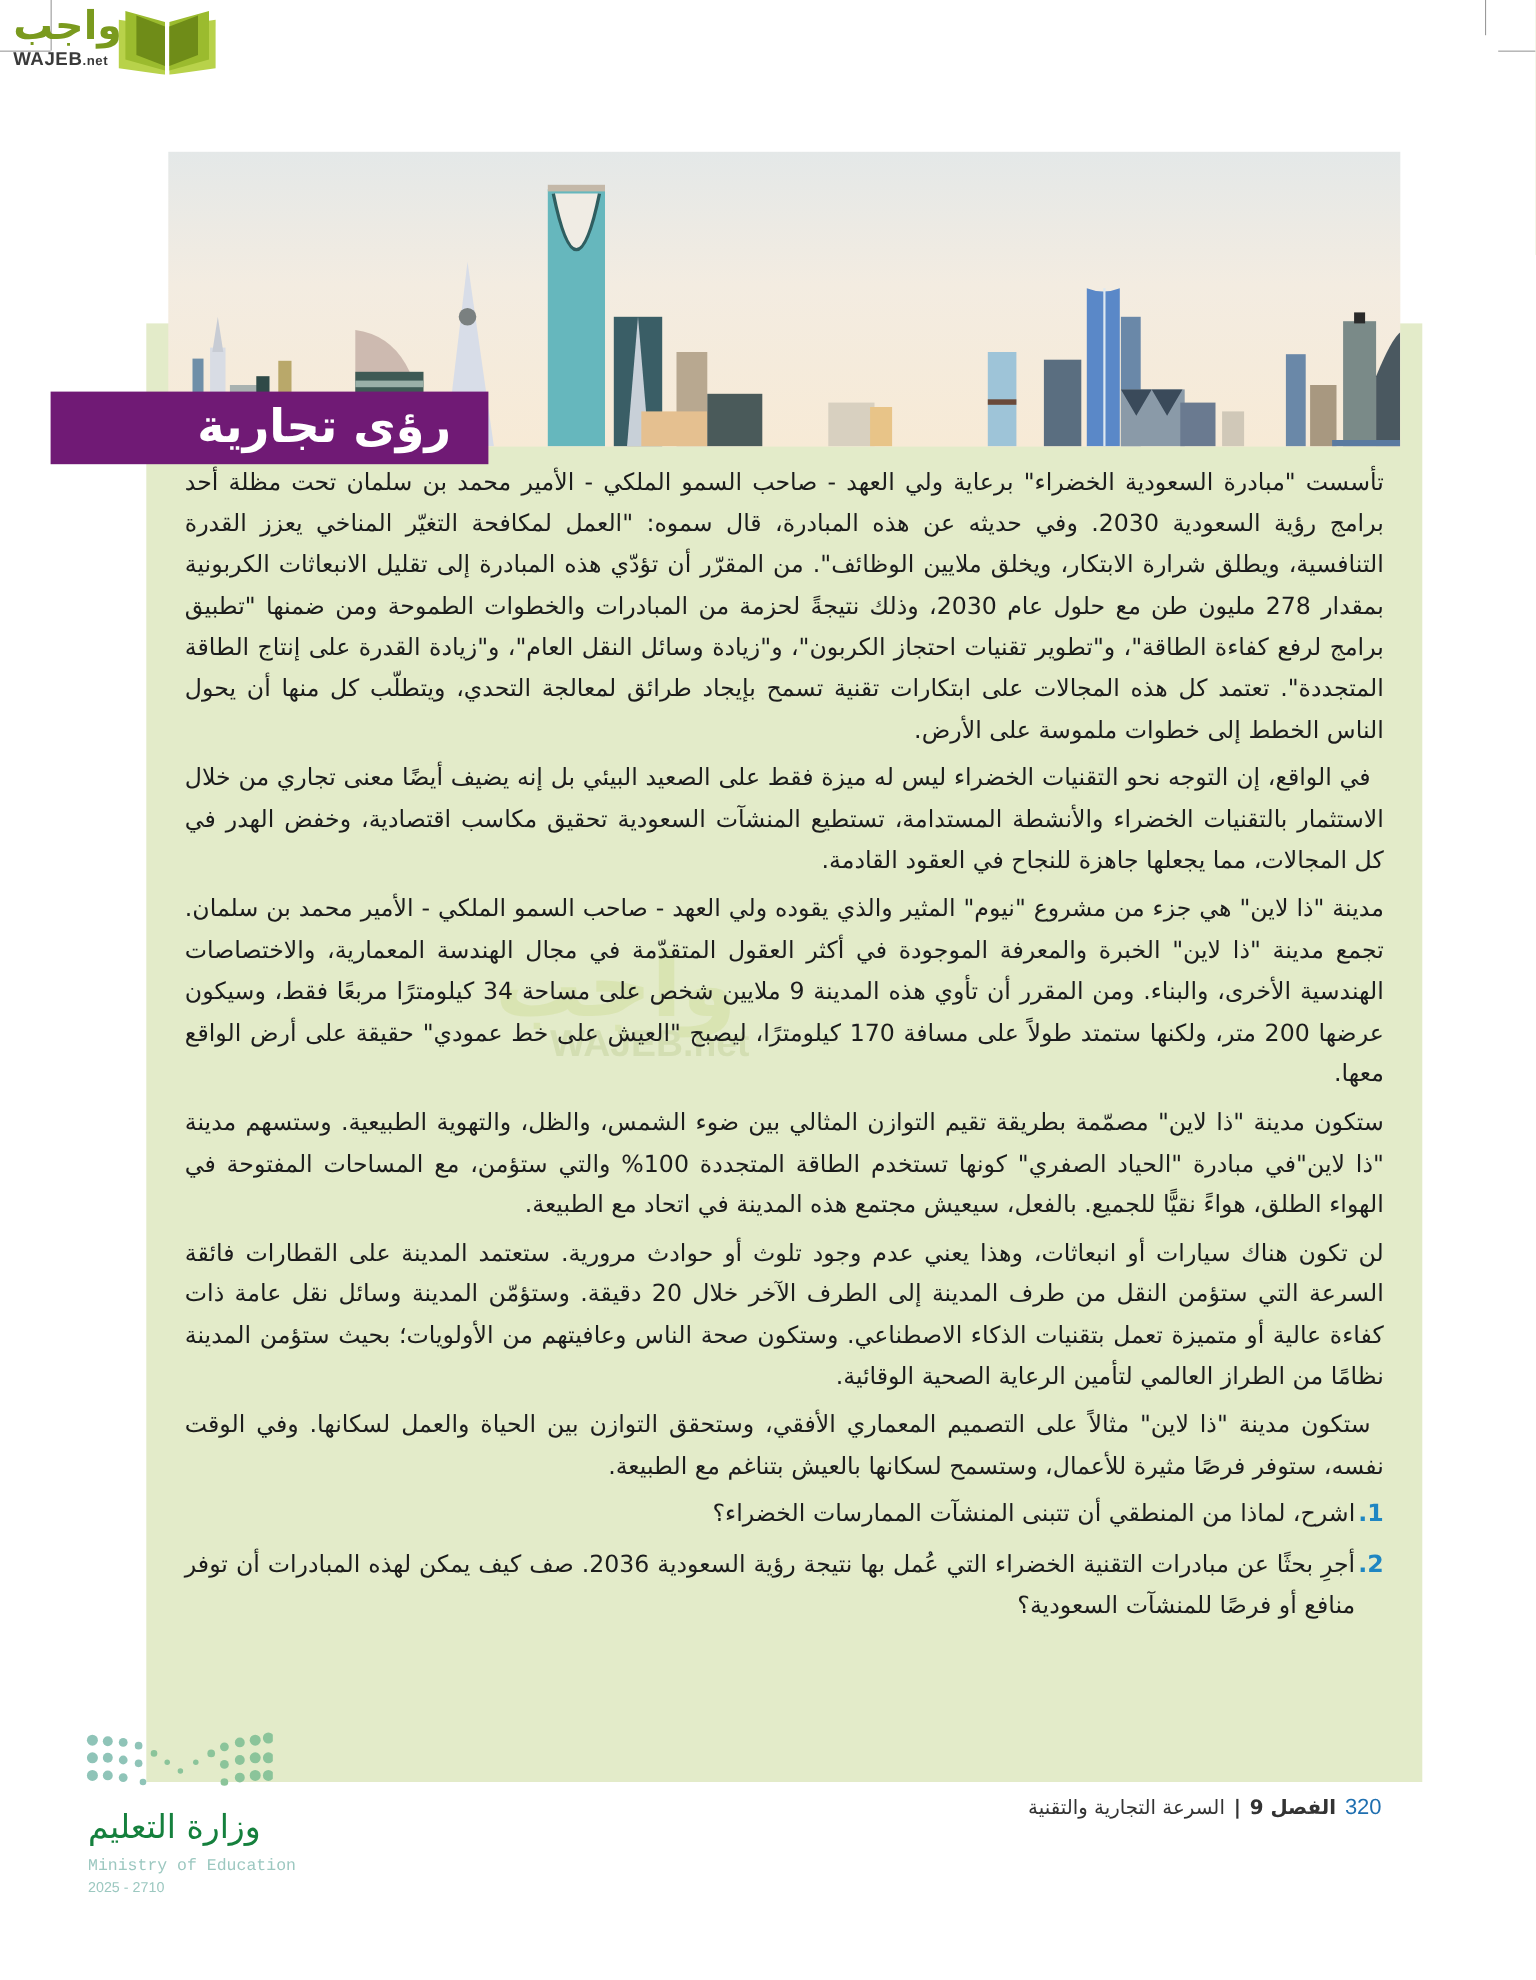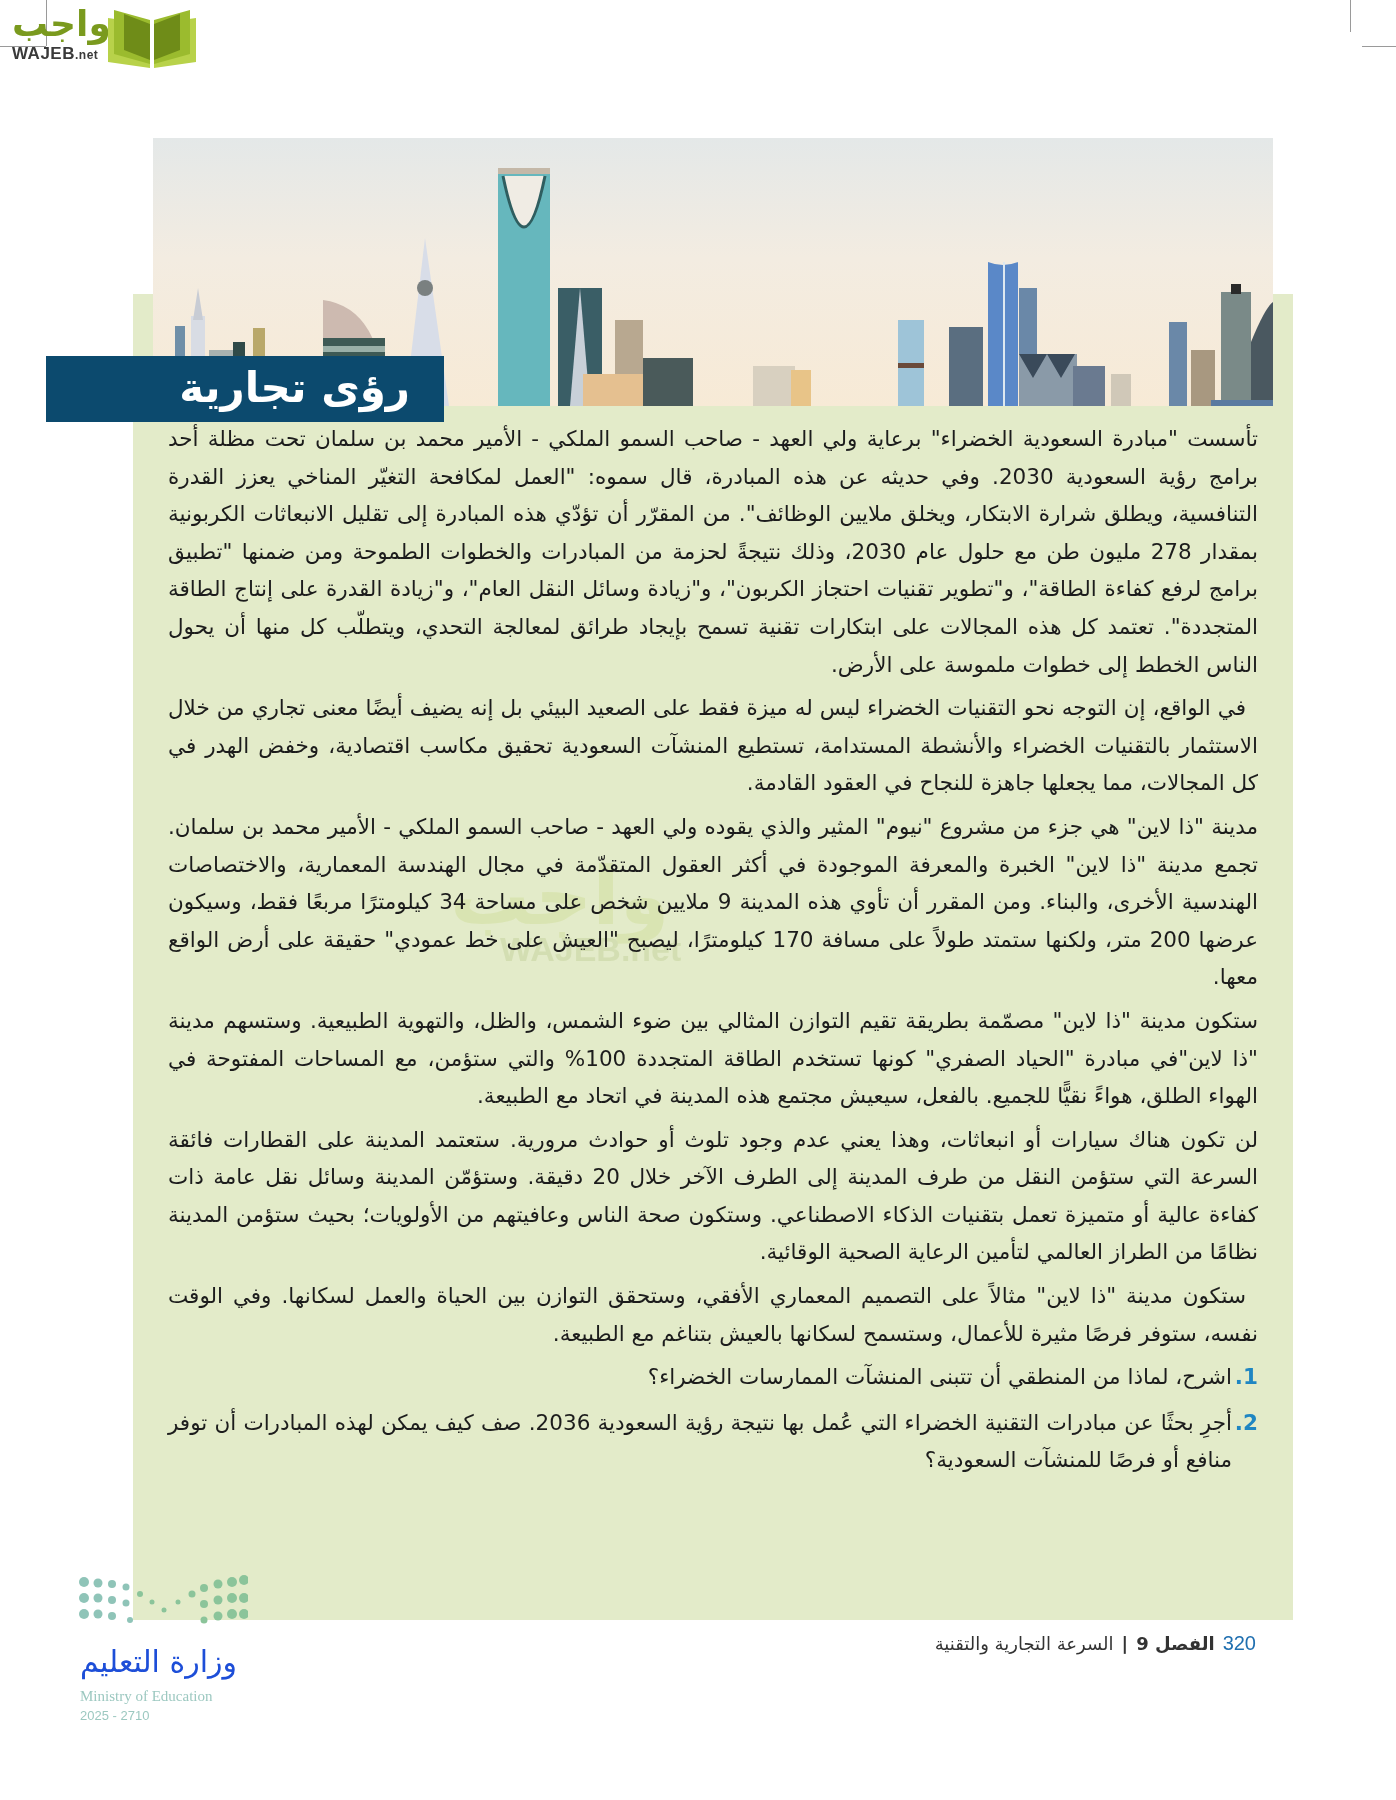--- a/index.html
+++ b/index.html
@@ -16,40 +16,40 @@
   .logo-book { position:absolute; left:96px; top:2px; width:92px; height:62px; }
 
   
   .panel { position:absolute; left:133px; top:294px; width:1160px; height:1326px; background:#e3ebc9; }
   
   .skyline { position:absolute; left:153px; top:138px; width:1120px; height:268px;
     background:linear-gradient(180deg,#e4e8e8 0%,#f3ece1 45%,#f7ead6 100%); overflow:hidden; }
   .skyline svg { position:absolute; left:0; top:0; }
 
   
-  .tag { position:absolute; left:46px; top:356px; width:398px; height:66px; background:#0c4a6e; }
+  .tag { position:absolute; left:46px; top:356px; width:398px; height:66px; background:#701a75; }
   .tag-text { position:absolute; right:34px; top:6px; color:#fff; font-size:42px; font-weight:bold; direction:rtl; line-height:52px; }
 
   .content { position:absolute; left:168px; top:420px; width:1090px; direction:rtl; text-align:justify; color:#1c1c1c; }
   .title { font-size:28px; font-weight:bold; margin:6px 0 12px 0; color:#1a1a1a; line-height:40px; }
   .para { font-size:21.5px; line-height:37.6px; margin:0 0 6px 0; text-align-last:right; }
   .para.indent { text-indent:12px; }
   .section-head { font-size:28px; font-weight:bold; color:#1f86c2; margin:8px 0 10px 0; line-height:40px; }
   .q { font-size:21.5px; line-height:37.6px; display:flex; direction:rtl; margin-bottom:8px; }
   .q-num { color:#1f86c2; font-weight:bold; min-width:26px; }
   .q-text { flex:1; }
 
   .watermark { position:absolute; left:440px; top:820px; width:330px; height:170px; opacity:0.35; pointer-events:none; }
   .wm-text { position:absolute; left:10px; top:30px; font-size:80px; font-weight:bold; color:#c9d98a; direction:rtl; }
   .wm-en { position:absolute; left:60px; top:110px; font-size:34px; font-weight:bold; color:#b8c88a; font-family:"Liberation Sans", sans-serif; }
 
   
   .ministry { position:absolute; left:78px; top:1574px; width:200px; height:160px; }
-  .ministry-ar { position:absolute; left:2px; top:70px; font-size:30px; color:#1d4ed8; direction:rtl;text-align:center; }
-  .ministry-en { position:absolute; left:2px; top:114px; font-size:15px; color:#9cc8c0; font-family:Liberation Serif, serif; }
+  .ministry-ar { position:absolute; left:2px; top:70px; font-size:30px; color:#15803d; direction:rtl;text-align:center; }
+  .ministry-en { position:absolute; left:2px; top:114px; font-size:15px; color:#9cc8c0; font-family:Liberation Mono, monospace; }
   .ministry-yr { position:absolute; left:2px; top:134px; font-size:13px; color:#9cc8c0; font-family:"Liberation Sans", sans-serif; }
 
   .footer { position:absolute; right:140px; top:1632px; direction:rtl; font-size:18px; color:#333; display:flex; align-items:center; gap:8px; }
   .page-num { color:#1f6fb0; font-size:20px; font-family:"Liberation Sans", sans-serif; }
   .chapter { font-weight:bold; }
   .sep { font-weight:bold; }
 </style>
 </head>
 <body>
 

